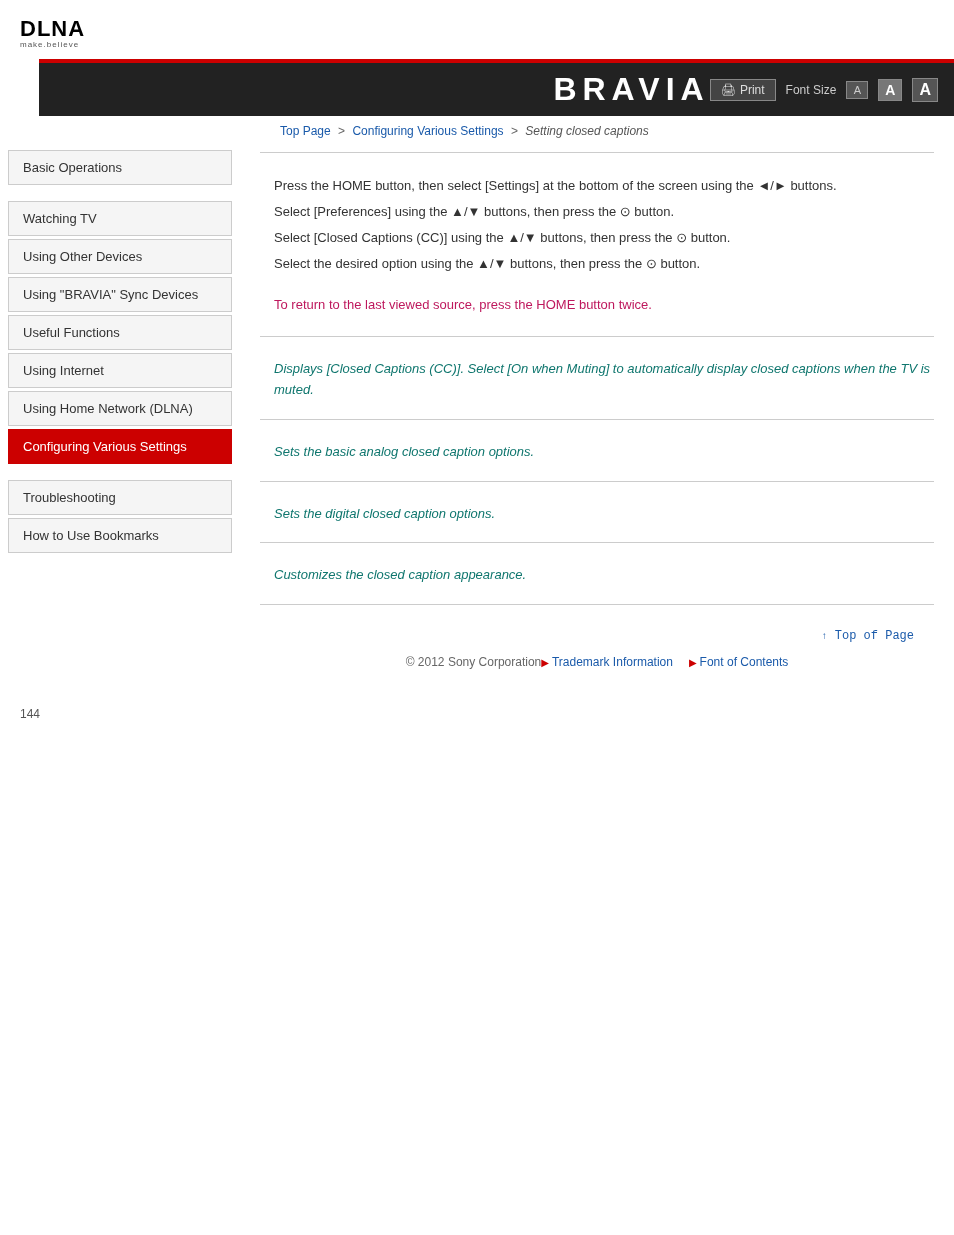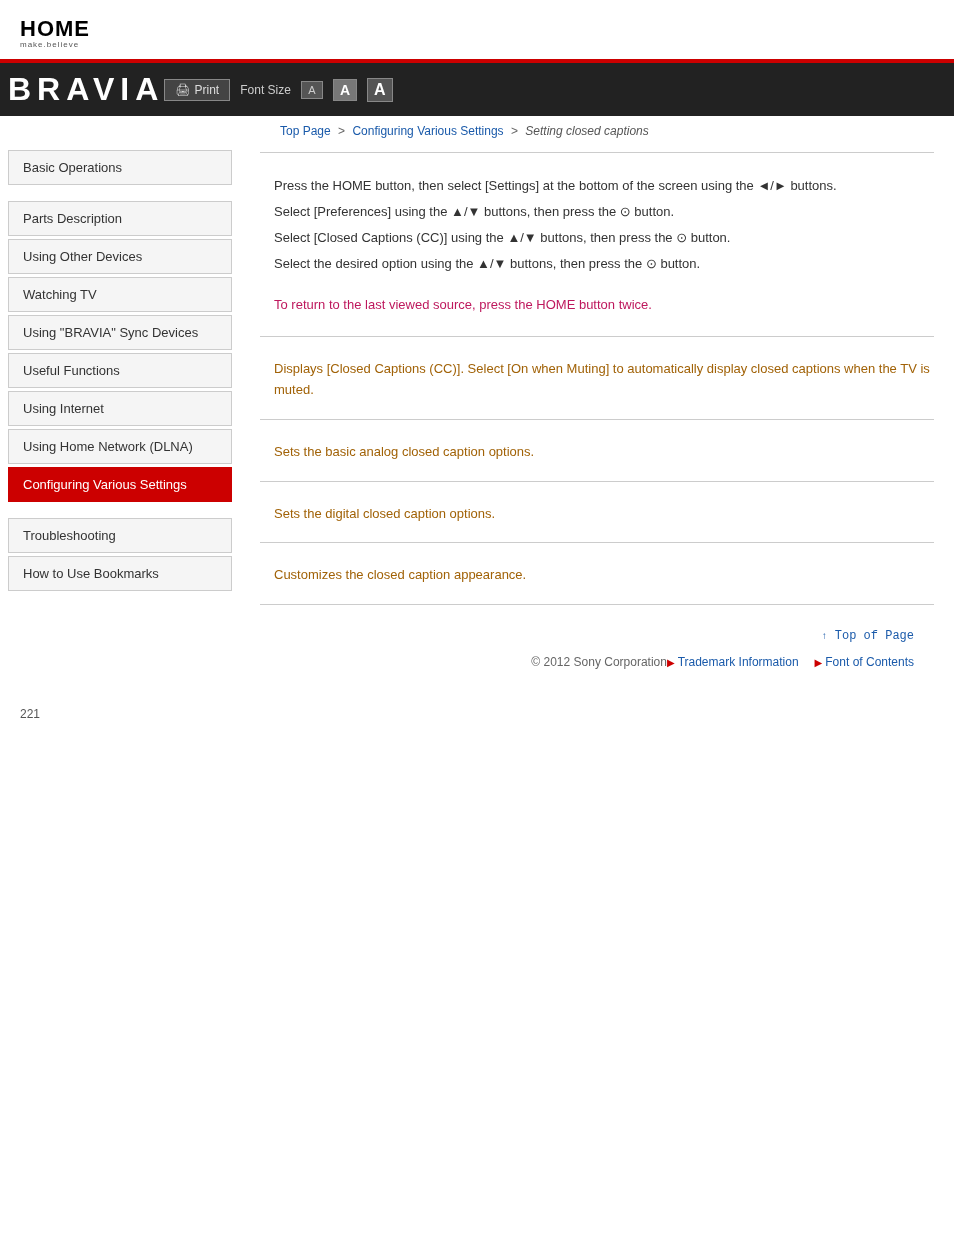--- a/index.html
+++ b/index.html
@@ -26,23 +26,24 @@
     }
     .logo-tagline {
       font-size: 8px;
       color: #555;
       letter-spacing: 1px;
     }
     .header-main {
       background: #222;
       display: flex;
       align-items: center;
-      justify-content: flex-start;
-      padding: 8px 8px;
+      justify-content: flex-end;
+      padding: 8px 16px;
       border-top: 4px solid #c00;
+      margin-left: 39px;
     }
     .bravia-title {
       color: #fff;
       font-size: 32px;
       font-weight: bold;
       letter-spacing: 6px;
       font-family: Arial, sans-serif;
     }
     .header-controls {
       display: flex;
@@ -158,41 +159,42 @@
     .note-block {
       padding: 10px 0 10px 14px;
       font-size: 13px;
       color: #be185d;
       line-height: 1.6;
     }
 
     .section-desc {
       padding: 12px 0 8px 14px;
       font-size: 13px;
-      color: #a16207;
+      color: #0f766e;
       line-height: 1.6;
+      font-style: italic;
     }
 
     
     .footer-area {
       padding: 10px 20px 0 20px;
     }
     .top-of-page {
       text-align: right;
       font-size: 12px;
       padding: 4px 0;
       font-family: Liberation Mono, monospace;
     }
     .top-of-page a {
       color: #1a5aaa;
       text-decoration: none;
     }
     .footer-bottom {
       display: flex;
-      justify-content: flex-end;
+      justify-content: center;
       align-items: center;
       padding: 8px 0;
     }
     .copyright {
       font-size: 12px;
       color: #666;
     }
     .footer-links {
       display: flex;
       gap: 16px;
@@ -211,21 +213,21 @@
       font-size: 12px;
       color: #555;
     }
     .up-arrow { font-size: 10px; color: #1a5aaa; }
     .tri-arrow { font-size: 10px; color: #c00; }
   </style>
 </head>
 <body>
 
 <div class="logo-bar">
-  <div class="logo-sony">HOME</div>
+  <div class="logo-sony">DLNA</div>
   <div class="logo-tagline">make.believe</div>
 </div>
 
 <div class="header-main">
   <div class="bravia-title">BRAVIA</div>
   <div class="header-controls">
     <button class="print-btn">
       <span>🖨</span>
       <span>Print</span>
     </button>
@@ -234,23 +236,22 @@
     <button class="font-btn active">A</button>
     <button class="font-btn large">A</button>
   </div>
 </div>
 
 <div class="main-layout">
 
   <div class="sidebar">
     <a class="sidebar-item">Basic Operations</a>
     <div class="sidebar-divider"></div>
-    <a class="sidebar-item">Parts Description</a>
+    <a class="sidebar-item">Watching TV</a>
     <a class="sidebar-item">Using Other Devices</a>
-    <a class="sidebar-item">Watching TV</a>
     <a class="sidebar-item">Using "BRAVIA" Sync Devices</a>
     <a class="sidebar-item">Useful Functions</a>
     <a class="sidebar-item">Using Internet</a>
     <a class="sidebar-item">Using Home Network (DLNA)</a>
     <a class="sidebar-item active">Configuring Various Settings</a>
     <div class="sidebar-divider"></div>
     <a class="sidebar-item">Troubleshooting</a>
     <a class="sidebar-item">How to Use Bookmarks</a>
   </div>
 
@@ -315,13 +316,13 @@
             <span class="tri-arrow">▶</span>
             <span>Font of Contents</span>
           </a>
         </div>
       </div>
     </div>
 
   </div>
 </div>
 
-<div class="page-number">221</div>
+<div class="page-number">144</div>
 
 </body></html>

